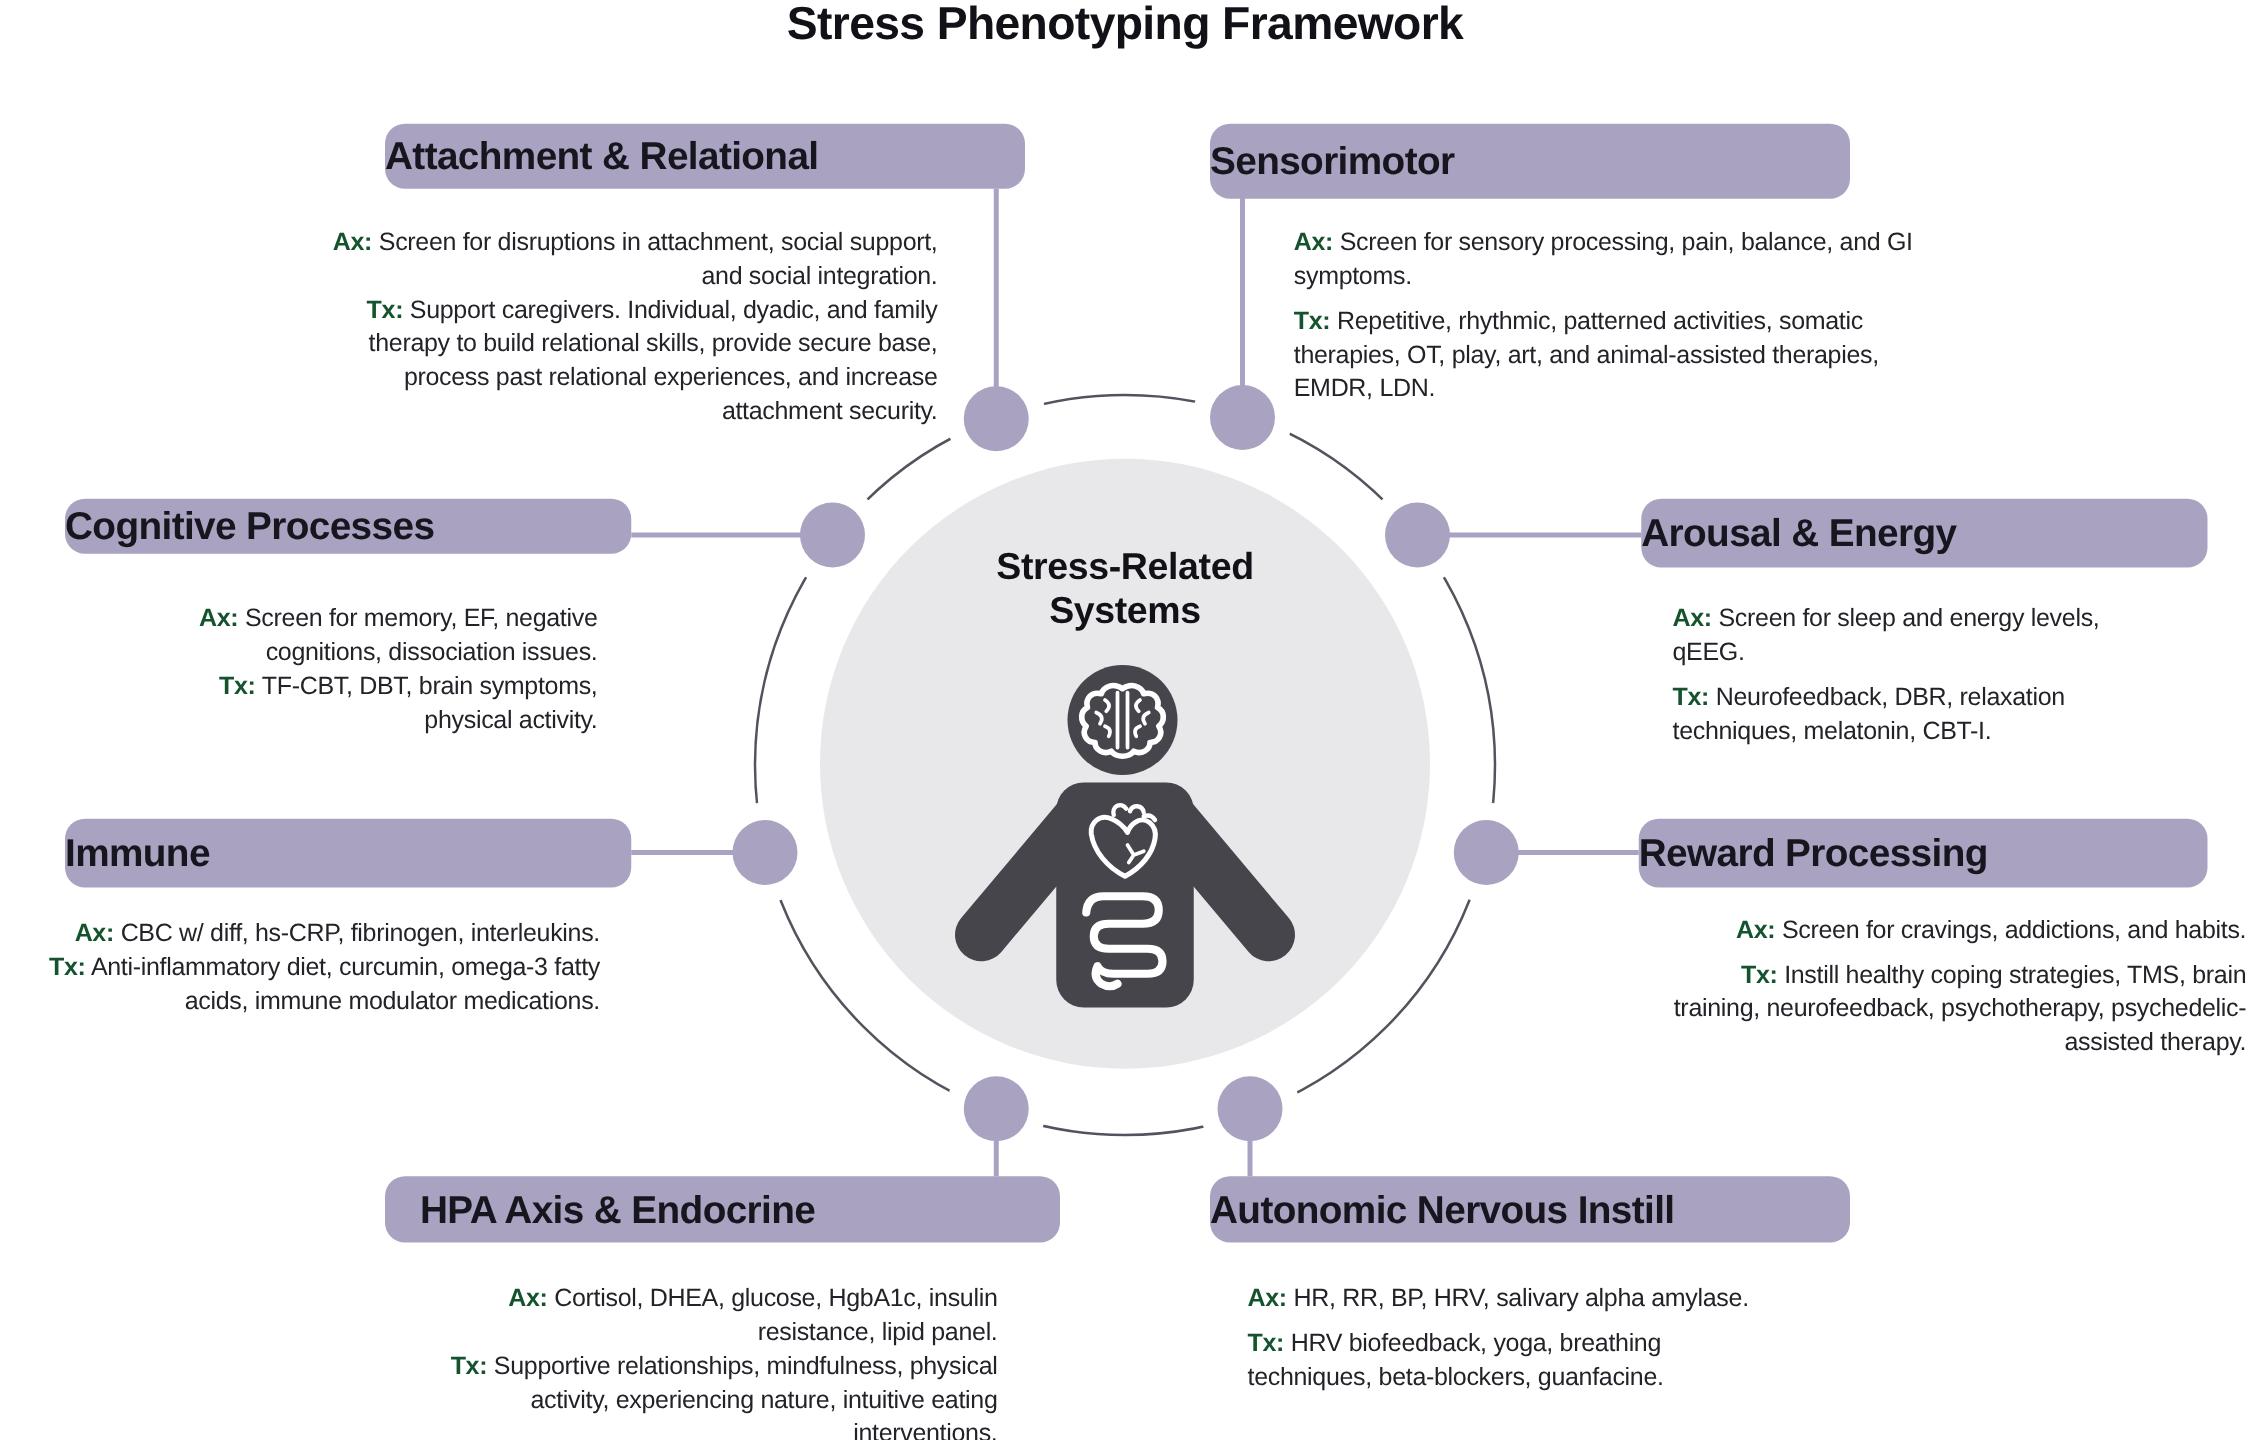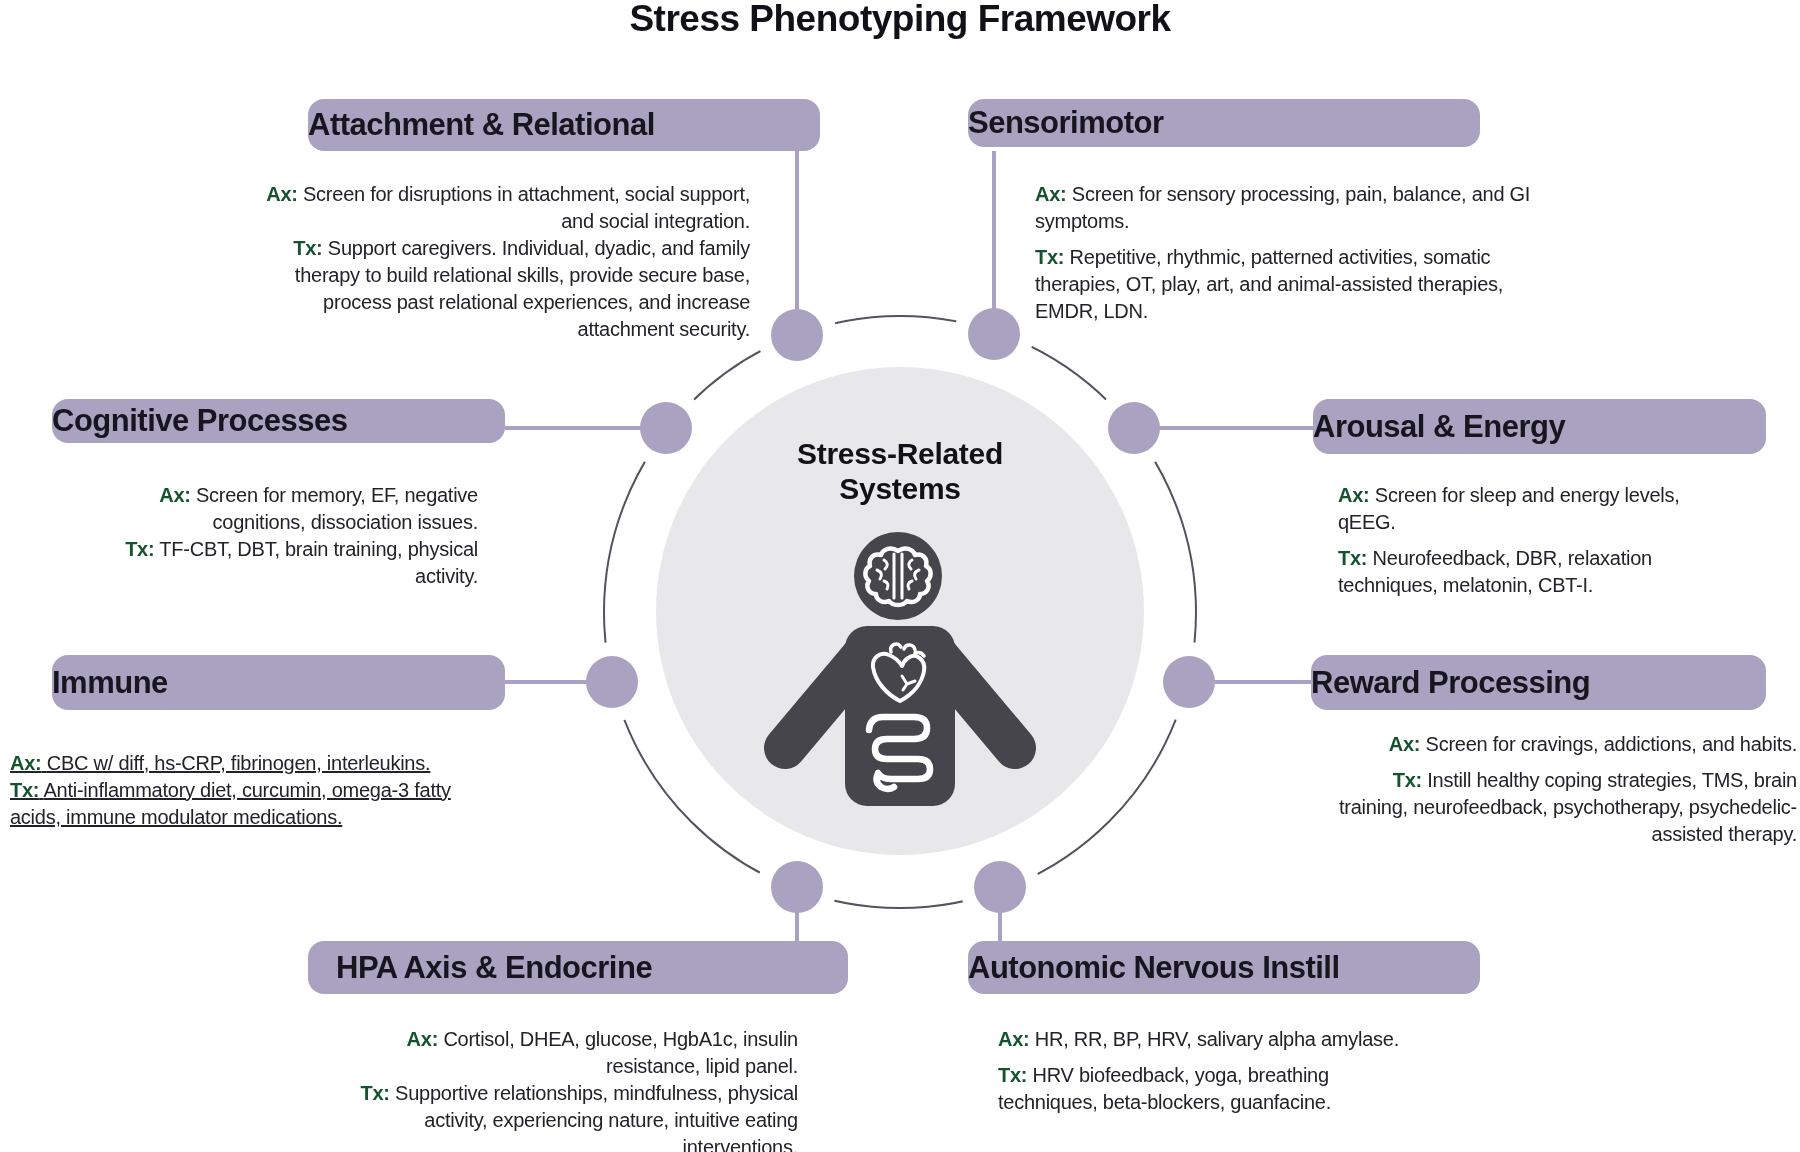--- a/index.html
+++ b/index.html
@@ -20,38 +20,38 @@
   .main-title{
     position:absolute;left:0;top:-2px;width:1800px;text-align:center;
     font-size:37px;font-weight:bold;color:var(--title-ink);letter-spacing:-0.5px;
   }
   .pill{
     position:absolute;background:var(--purple);border-radius:16px;
     display:flex;align-items:center;
     font-size:31px;font-weight:bold;color:#17161e;letter-spacing:-0.5px;
   }
   .pill-attachment{left:308px;top:99px;width:512px;height:52px;}
-  .pill-sensorimotor{left:968px;top:99px;width:512px;height:48px;}
+  .pill-sensorimotor{left:968px;top:99px;width:512px;height:60px;}
   .pill-cognitive{left:52px;top:399px;width:453px;height:44px;}
   .pill-arousal{left:1313px;top:399px;width:453px;height:55px;}
   .pill-immune{left:52px;top:655px;width:453px;height:55px;}
   .pill-reward{left:1311px;top:655px;width:455px;height:55px;}
   .pill-hpa{left:308px;top:941px;width:512px;height:53px;padding-left:28px;}
   .pill-autonomic{left:968px;top:941px;width:512px;height:53px;}
   .txt{
     position:absolute;font-size:20px;line-height:27px;letter-spacing:-0.25px;color:var(--ink);
   }
   .txt p{margin:0;}
   .txt.gap p + p{margin-top:9px;}
   .txt b{color:#14532d;}
   .txt-attachment{left:250px;top:181px;width:500px;text-align:right;}
   .txt-sensorimotor{left:1035px;top:181px;width:512px;text-align:left;}
   .txt-cognitive{left:118px;top:482px;width:360px;text-align:right;}
   .txt-arousal{left:1338px;top:482px;width:380px;text-align:left;}
-  .txt-immune{left:10px;top:750px;width:470px;text-decoration:underline;}
+  .txt-immune{left:10px;top:734px;width:470px;text-align:right;}
   .txt-reward{left:1337px;top:731px;width:460px;text-align:right;}
   .txt-hpa{left:318px;top:1026px;width:480px;text-align:right;}
   .txt-autonomic{left:998px;top:1026px;width:420px;text-align:left;}
   .center-title{
     position:absolute;left:750px;top:436px;width:300px;text-align:center;
     font-size:30px;font-weight:bold;color:#121118;line-height:1.17;letter-spacing:-0.3px;
   }
 </style>
 </head>
 <body>
@@ -194,21 +194,21 @@
     <p><b>Tx:</b> <span>Support caregivers. Individual, dyadic, and family therapy to build relational skills, provide secure base, process past relational experiences, and increase attachment security.</span></p>
   </div>
 
   <div class="txt gap txt-sensorimotor">
     <p><b>Ax:</b> <span>Screen for sensory processing, pain, balance, and GI symptoms.</span></p>
     <p><b>Tx:</b> <span>Repetitive, rhythmic, patterned activities, somatic therapies, OT, play, art, and animal-assisted therapies, EMDR, LDN.</span></p>
   </div>
 
   <div class="txt txt-cognitive">
     <p><b>Ax:</b> <span>Screen for memory, EF, negative cognitions, dissociation issues.</span></p>
-    <p><b>Tx:</b> <span>TF-CBT, DBT, brain training, physical activity.</span></p>
+    <p><b>Tx:</b> <span>TF-CBT, DBT, brain symptoms, physical activity.</span></p>
   </div>
 
   <div class="txt gap txt-arousal">
     <p><b>Ax:</b> <span>Screen for sleep and energy levels, qEEG.</span></p>
     <p><b>Tx:</b> <span>Neurofeedback, DBR, relaxation techniques, melatonin, CBT-I.</span></p>
   </div>
 
   <div class="txt txt-immune">
     <p><b>Ax:</b> <span>CBC w/ diff, hs-CRP, fibrinogen, interleukins.</span></p>
     <p><b>Tx:</b> <span>Anti-inflammatory diet, curcumin, omega-3 fatty acids, immune modulator medications.</span></p>

